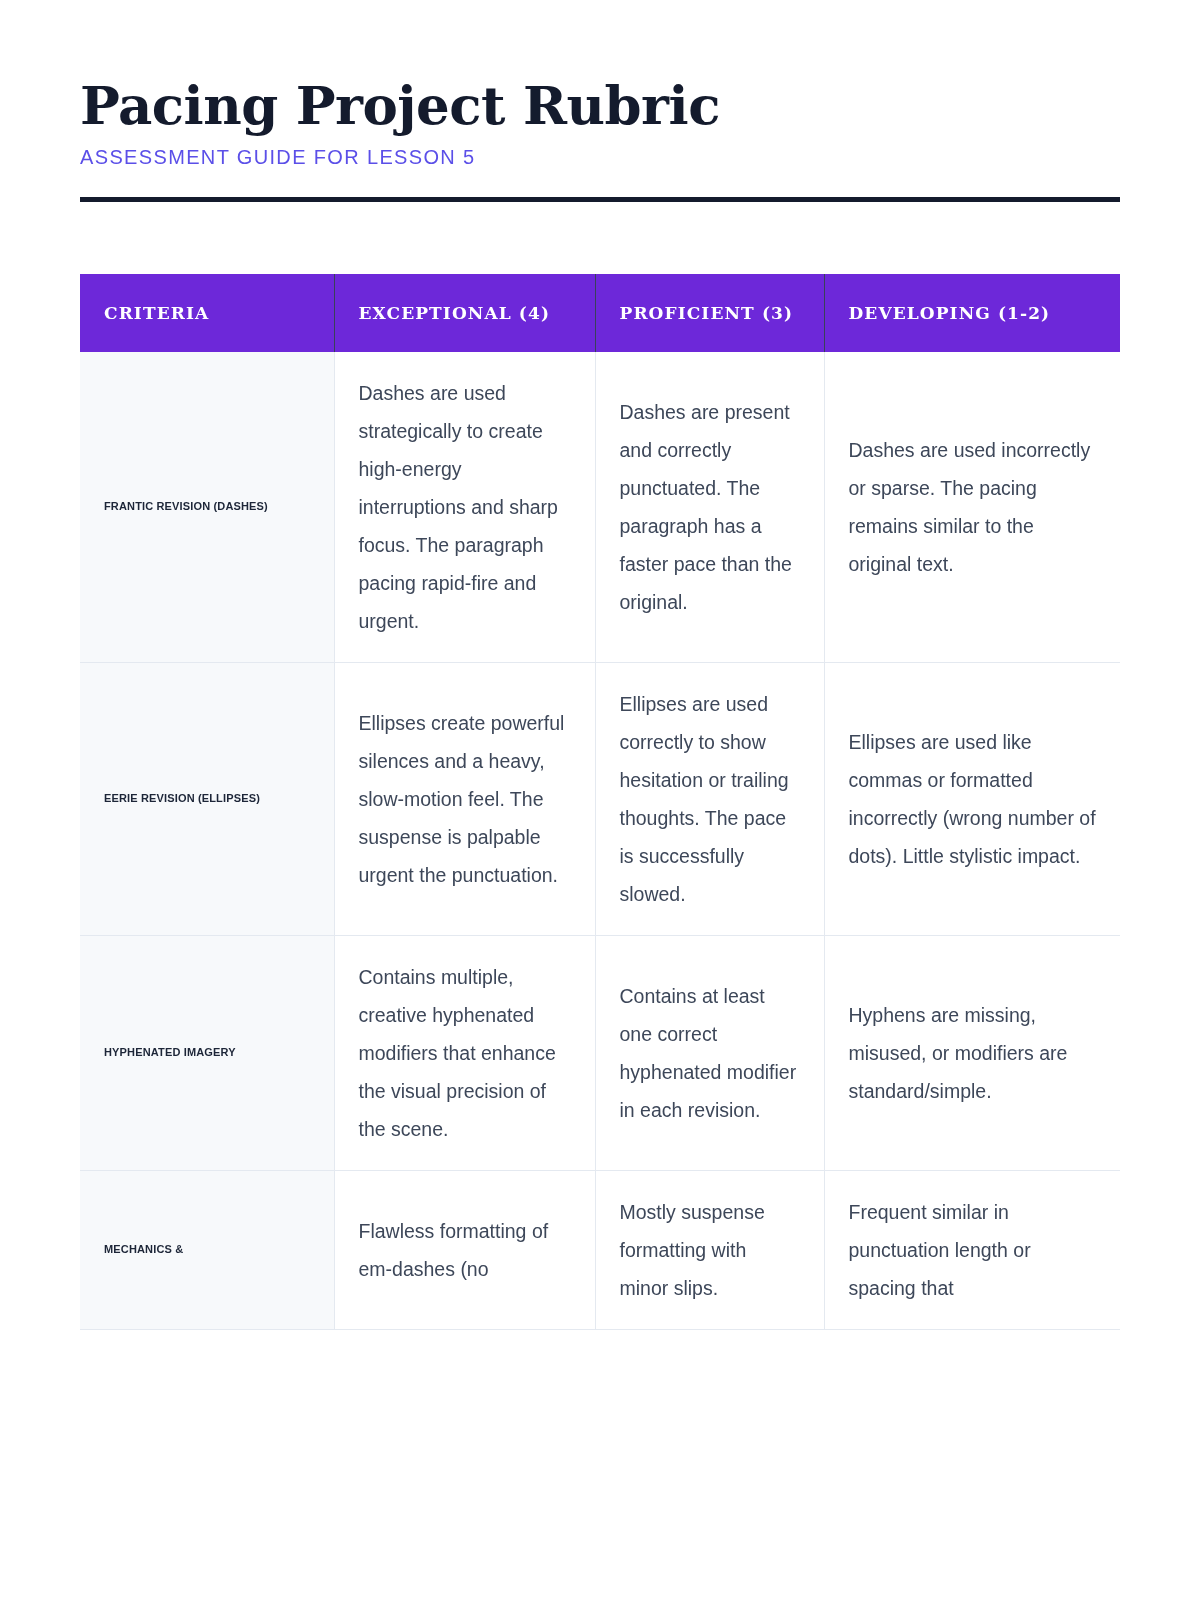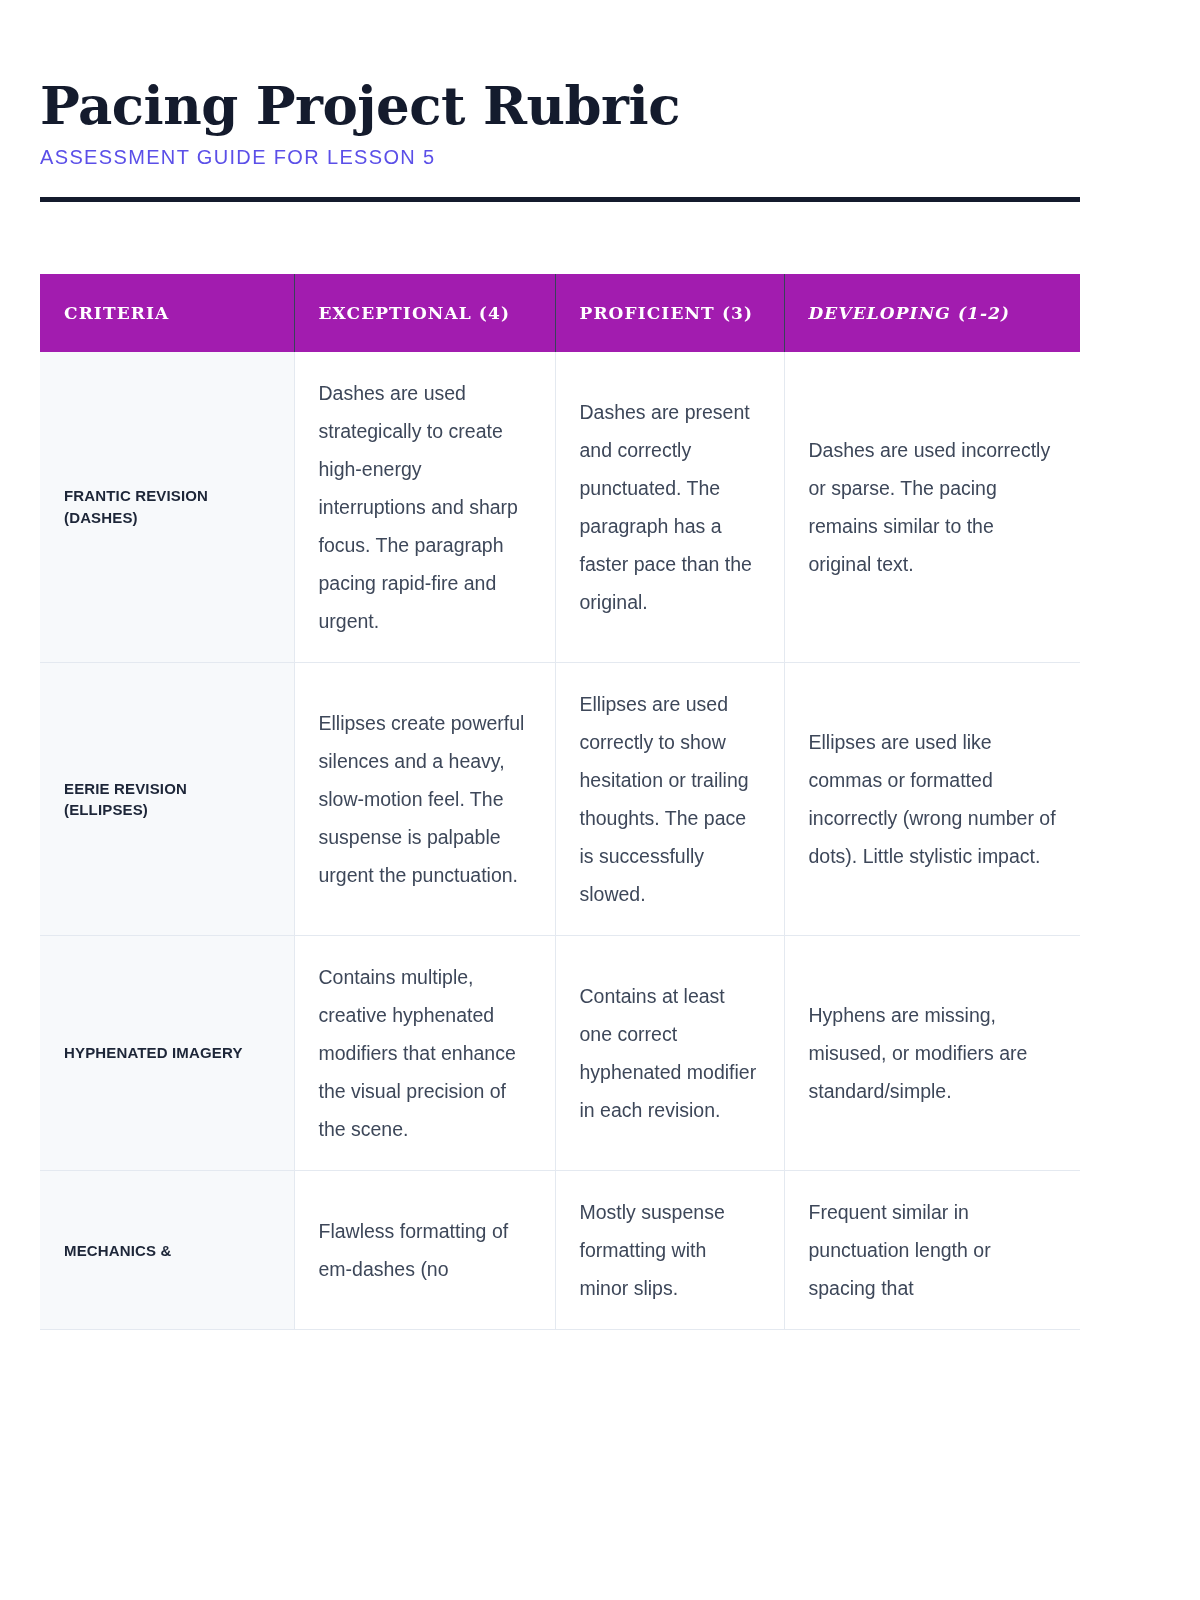--- a/index.html
+++ b/index.html
@@ -13,21 +13,21 @@
     background: #ffffff;
     font-family: "Liberation Sans", sans-serif;
     overflow: hidden;
   }
 
   .page {
     width: 1200px;
     height: 1600px;
     position: relative;
     overflow: hidden;
-    padding: 0 40px;
+    padding: 0 80px;
   }
 
   
   .doc-header {
     padding-top: 78px;
   }
 
   .doc-title {
     font-family: "DejaVu Serif", "Liberation Serif", serif;
     font-size: 53px;
@@ -65,50 +65,50 @@
     border-collapse: collapse;
     table-layout: fixed;
   }
 
   table.rubric col.c-criteria    { width: 254px; }
   table.rubric col.c-exceptional { width: 261px; }
   table.rubric col.c-proficient  { width: 229px; }
   table.rubric col.c-developing  { width: 296px; }
 
   thead th {
-    background: #a21caf;
+    background: #6d28d9;
     color: #ffffff;
     text-align: left;
     font-family: "DejaVu Serif", "Liberation Serif", serif;
     font-size: 17px;
     font-weight: bold;
     letter-spacing: 1.1px;
     text-transform: uppercase;
     padding: 26px 24px;
     height: 78px;
     vertical-align: middle;
     border-right: 1px solid #39415a;
   }
-  thead th:last-child { border-right: none; font-style: italic; }
+  thead th:last-child { border-right: none; }
 
   tbody td {
     vertical-align: middle;
     border-bottom: 1px solid #e4e9f0;
     border-right: 1px solid #e4e9f0;
     padding: 22px 24px;
     font-size: 19.5px;
     line-height: 1.95;
     color: #3d4759;
     background: #ffffff;
   }
   tbody td:last-child { border-right: none; }
 
   tbody td.criteria-cell {
     background: #f7f9fb;
-    font-size: 15px;
+    font-size: 11px;
     font-weight: bold;
     line-height: 1.45;
     letter-spacing: 0.15px;
     color: #1d2638;
     text-transform: uppercase;
     font-stretch: condensed;
   }
 
   tbody tr:first-child td { border-top: none; }
 </style>

